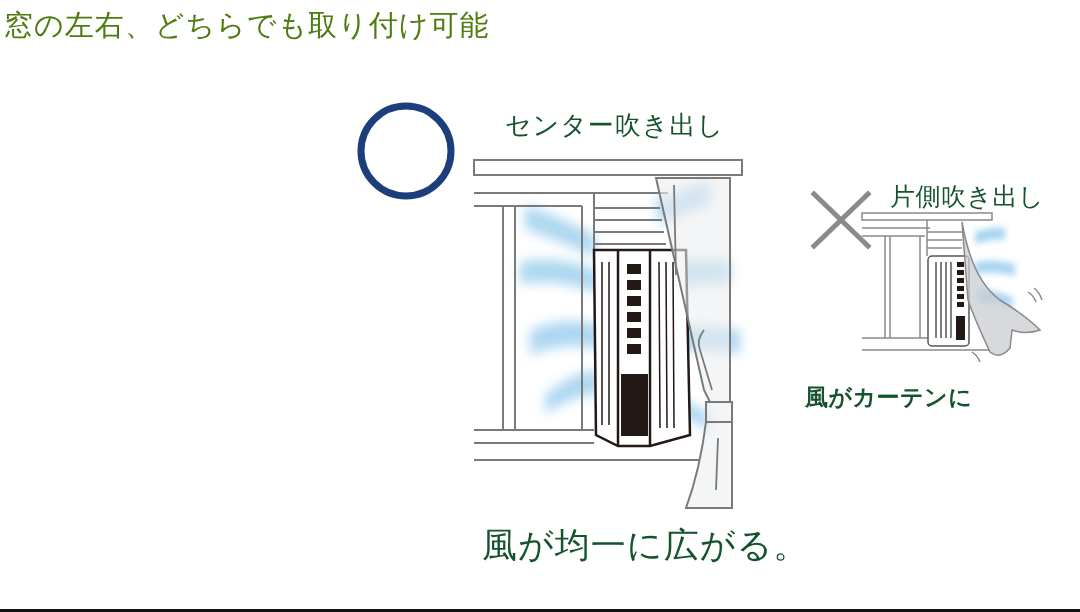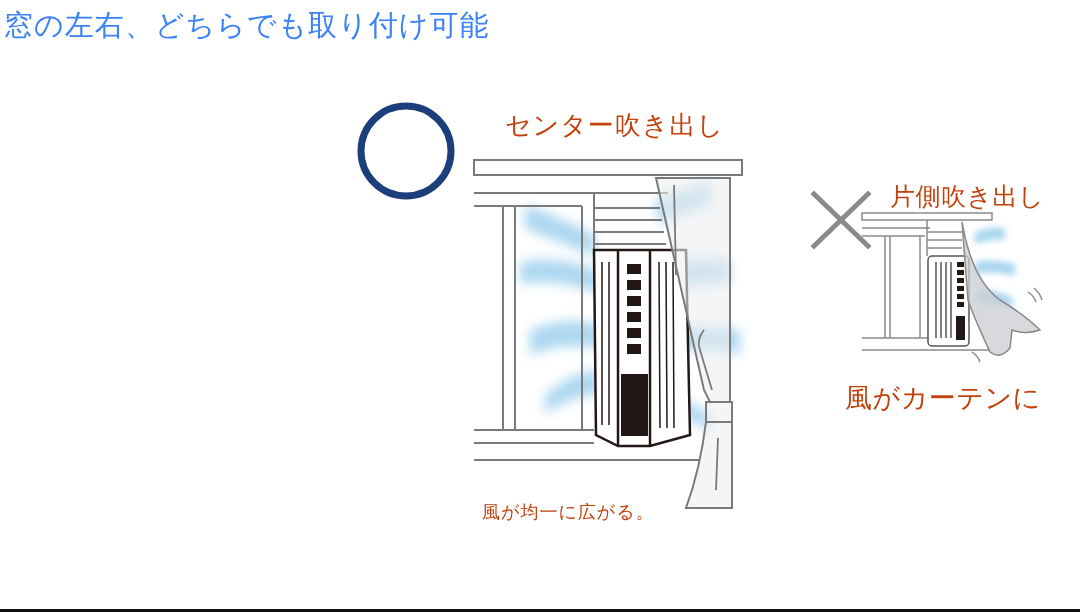--- a/index.html
+++ b/index.html
@@ -5,30 +5,30 @@
     html, body { margin: 0; padding: 0; }
     body {
       width: 1080px; height: 612px; overflow: hidden; background: #ffffff;
       position: relative;
       font-family: "DejaVu Sans", "Liberation Sans", sans-serif;
       color: #333333;
     }
     .heading {
       position: absolute; left: 4px; top: 6px;
       font-family: "DejaVu Serif", "Liberation Serif", serif;
-      font-size: 29px; letter-spacing: 1px; color: #3b82f6;
+      font-size: 29px; letter-spacing: 1px; color: #4d7c0f;
       white-space: nowrap;
     }
     .label {
-      position: absolute; white-space: nowrap; color: #c2410c;
+      position: absolute; white-space: nowrap; color: #14532d;
     }
     .lbl-center { left: 505px; top: 108px; font-size: 26px; letter-spacing: 1px; }
     .lbl-side { left: 890px; top: 180px; font-size: 25px; letter-spacing: 0.5px; }
-    .lbl-even { left: 482px; top: 500px; font-size: 18px; letter-spacing: 1px; text-align: center; }
-    .lbl-curtain { left: 845px; top: 381px; font-size: 27px; line-height: 33px; letter-spacing: 0.5px; }
+    .lbl-even { left: 482px; top: 522px; font-size: 35px; letter-spacing: 1px; text-align: center; }
+    .lbl-curtain { left: 805px; top: 381px; font-size: 23px; line-height: 33px; letter-spacing: 0.5px; font-weight: bold; }
     .lbl-curtain div { white-space: nowrap; }
     svg.illus { position: absolute; left: 0; top: 0; }
     .bottom-rule {
       position: absolute; left: 0; top: 609px; width: 1080px; height: 3px; background: #111111;
     }
   </style>
 </head>
 <body>
 
 <div class="heading">窓の左右、どちらでも取り付け可能</div>

